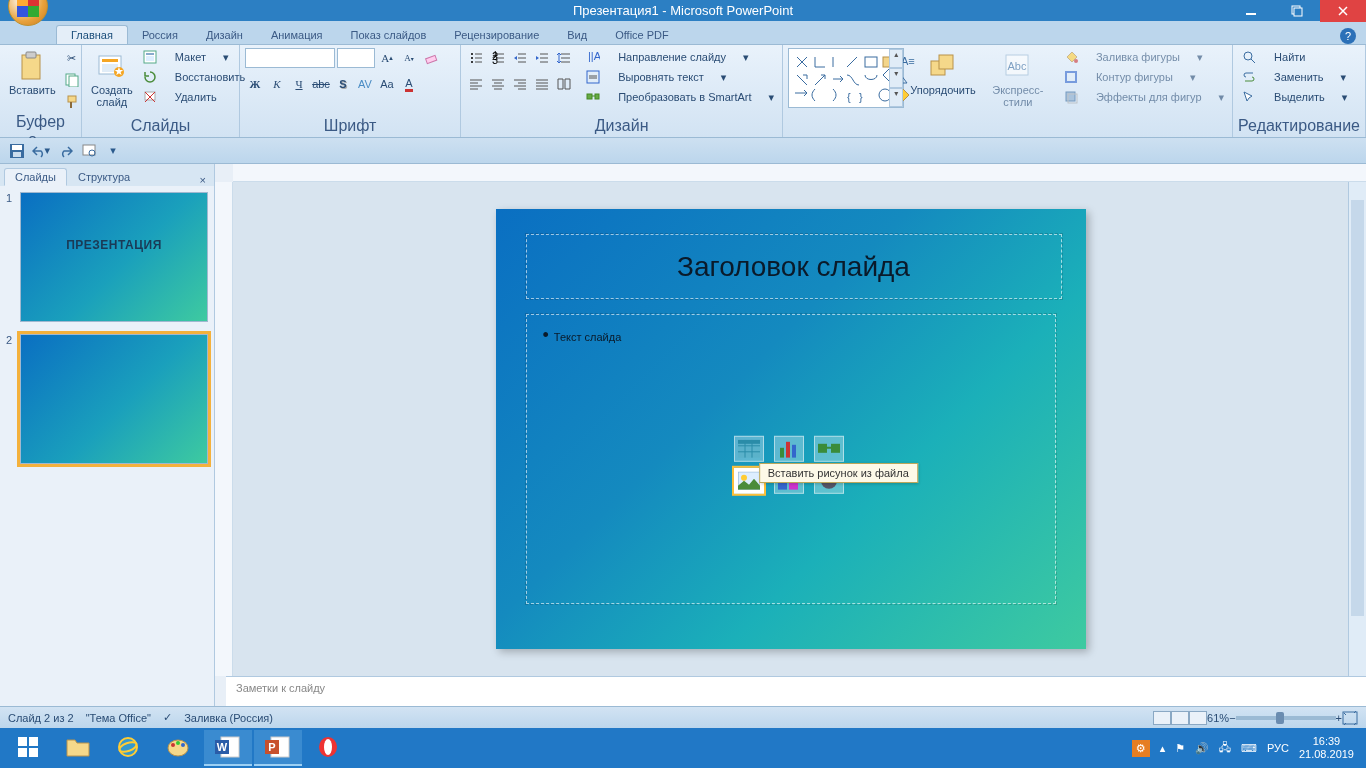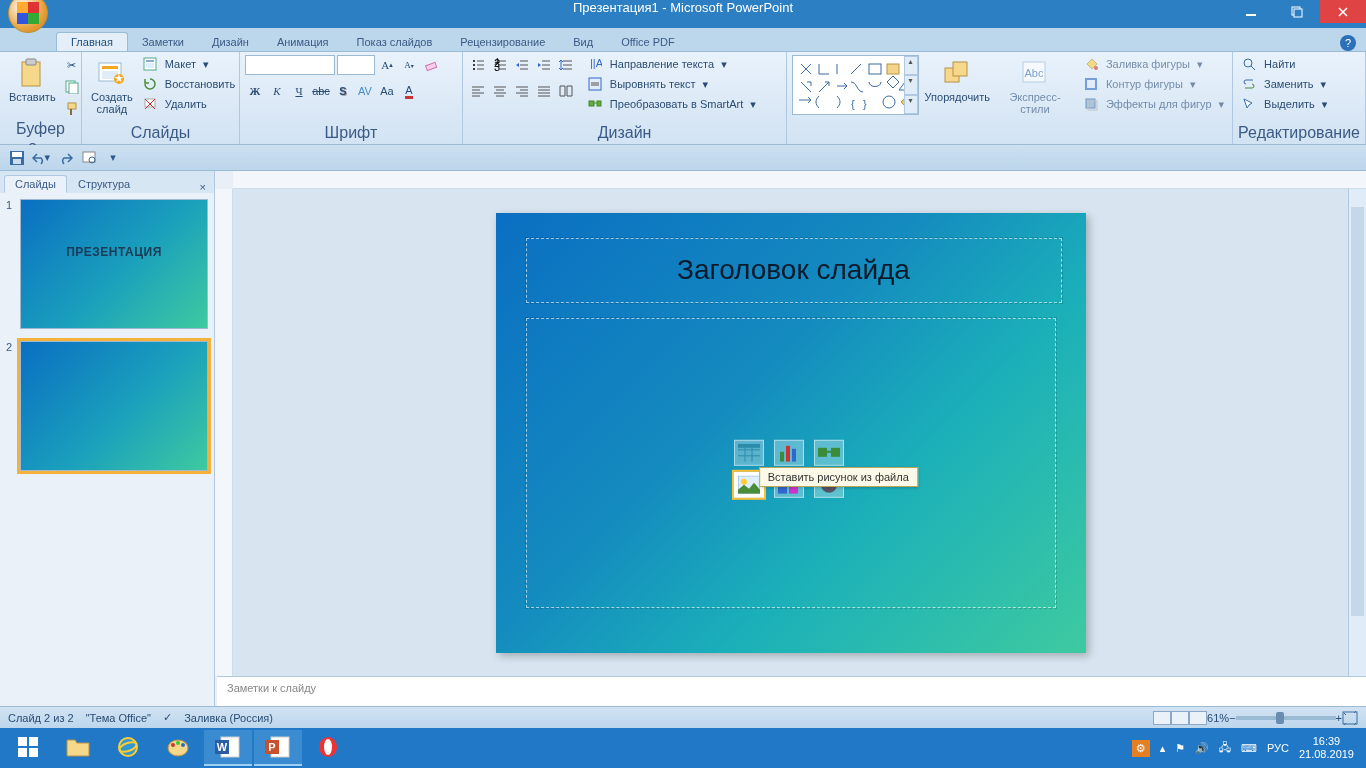--- a/index.html
+++ b/index.html
@@ -1,35 +1,35 @@
 <!DOCTYPE html>
 <html><head>
 <meta charset="utf-8">
 <style>
 *{box-sizing:border-box;margin:0;padding:0;font-family:"Segoe UI",Tahoma,sans-serif;font-size:11px;user-select:none}
 body{width:1366px;height:768px;overflow:hidden;background:#fff;display:flex;flex-direction:column}
-.titlebar{height:28px;background:#2c7fc3;display:flex;color:#fff;position:relative}
+.titlebar{height:21px;background:#2c7fc3;display:flex;align-items:center;color:#fff;position:relative}
 .titlebar .ttl{position:absolute;left:50%;transform:translateX(-50%);font-size:13px;font-weight:400}
 .winbtns{margin-left:auto;display:flex}
 .winbtn{width:46px;height:23px;display:flex;align-items:center;justify-content:center;color:#fff}
 .winbtn.close{background:#e04343}
 .ribtabs{height:24px;background:#bcd6ec;display:flex;align-items:flex-end;padding-left:5px;border-bottom:1px solid #9bbad4}
 .ofbtn{width:40px;height:40px;border-radius:50%;background:radial-gradient(circle at 35% 35%,#fff,#e8a23c 60%,#c8791c);margin:3px 8px 0 3px;position:relative;top:-18px;z-index:10;border:1px solid #c0902c;flex-shrink:0}
 .ofbtn::after{content:'';position:absolute;left:8px;top:8px;width:22px;height:22px;background:conic-gradient(#d33 0 90deg,#3a3 90deg 180deg,#35d 180deg 270deg,#fa3 270deg)}
 .rtab{padding:3px 14px;color:#3b5a85;cursor:pointer;border-radius:3px 3px 0 0}
 .rtab.active{background:#e4eef8;border:1px solid #9bbad4;border-bottom:none;color:#1a4d7a}
 .help-q{margin-left:auto;margin-right:10px;width:16px;height:16px;border-radius:50%;background:#2b70b8;color:#fff;text-align:center;line-height:16px}
 .ribbon{height:93px;background:linear-gradient(#e9f2fb,#d2e3f3);display:flex;border-bottom:1px solid #9bbad4}
 .rgroup{border-right:1px solid #b0c9e0;padding:3px 5px 1px;display:flex;flex-direction:column}
 .rgroup .body{flex:1;display:flex;align-items:flex-start;gap:2px}
 .rgroup .lbl{text-align:center;color:#3b5a85;font-size:16px;padding:1px 0}
 .bigv{display:flex;flex-direction:column;align-items:center;padding:2px 4px;color:#2a4c74;gap:2px;text-align:center;line-height:1.1}
 .bigv .ic{width:32px;height:32px;display:flex;align-items:center;justify-content:center}
 .stk{display:flex;flex-direction:column;gap:2px}
-.sm{display:flex;align-items:center;gap:7px;padding:1px 3px;color:#2a4c74;white-space:nowrap}
+.sm{display:flex;align-items:center;gap:17px;padding:1px 3px;color:#2a4c74;white-space:nowrap}
 .sm .ic{width:16px;height:16px;display:inline-flex;align-items:center;justify-content:center}
 .row{display:flex;gap:2px}
 .box{width:20px;height:20px;border:1px solid transparent;display:flex;align-items:center;justify-content:center;color:#2a4c74}
 .fname{width:90px;height:20px;border:1px solid #9bbad4;background:#fff;padding:0 4px;display:flex;align-items:center;color:#333}
 .fsize{width:38px;height:20px;border:1px solid #9bbad4;background:#fff;padding:0 4px;display:flex;align-items:center}
 .gallery{width:145px;height:60px;border:1px solid #9bbad4;background:#fff;position:relative}
 .gallery .sc{position:absolute;right:0;top:0;bottom:0;width:14px;background:#e0ecf7;display:flex;flex-direction:column}
 .gallery .sc div{flex:1;border:1px solid #b0c9e0;text-align:center;font-size:8px;color:#555}
 .gallery .shp{position:absolute}
 .qat{height:26px;background:linear-gradient(#cde0f1,#bcd6ec);display:flex;align-items:center;gap:6px;padding:0 8px;border-bottom:1px solid #9bbad4}
@@ -56,21 +56,21 @@
 .ph.title{left:30px;right:24px;top:25px;height:65px;display:flex;align-items:center;justify-content:center}
 .ph.title span{font-size:28px;color:#0a1a2a}
 .ph.body{left:30px;right:30px;top:105px;bottom:45px;padding:10px 16px}
 .ph.body .txt{font-size:18px;color:#0a1a2a}
 .picons{position:absolute;left:50%;top:50%;transform:translate(-50%,-40%);display:grid;grid-template-columns:repeat(3,34px);gap:6px}
 .pic{width:30px;height:26px;background:rgba(255,255,255,.3);border:1px solid rgba(255,255,255,.5);display:flex;align-items:center;justify-content:center;font-size:16px}
 .pic.sel{outline:2px solid #fcbf3a;background:#fff}
 .tooltip{position:absolute;left:50%;bottom:120px;transform:translateX(-20%);background:#fdf9e8;border:1px solid #bba75a;padding:3px 8px;font-size:11px;color:#333;box-shadow:1px 1px 3px rgba(0,0,0,.2)}
 .scrollv{width:18px;background:#e0ecf7;border-left:1px solid #b0c9e0;position:relative}
 .scrollv .tr{position:absolute;left:2px;right:2px;top:18px;bottom:60px;background:#c5d8ea}
-.notes{height:30px;background:#fff;border-top:1px solid #b0c9e0;padding:5px 10px;color:#888;margin-left:2px}
+.notes{height:30px;background:#fff;border-top:1px solid #b0c9e0;padding:5px 10px;color:#888;margin-left:11px}
 .status{height:22px;background:linear-gradient(#d2e3f3,#bcd6ec);display:flex;align-items:center;padding:0 8px;gap:12px;color:#2a4c74;border-top:1px solid #9bbad4}
 .status .r{margin-left:auto;display:flex;align-items:center;gap:0}
 .vbtn{width:18px;height:14px;border:1px solid #8aa8c4;background:#eaf1f9}
 .zoomsl{width:100px;height:4px;background:#9bbad4;position:relative}
 .zoomsl::after{content:'';position:absolute;left:40%;top:-4px;width:8px;height:12px;background:#6a8cb0;border-radius:2px}
 .taskbar{height:40px;background:#2178c6;display:flex;align-items:center;padding:0 4px;gap:2px}
 .tbtn{width:48px;height:36px;display:flex;align-items:center;justify-content:center;font-size:20px;color:#fff;border-bottom:2px solid transparent}
 .tbtn.act{background:#3a8bd0;border-bottom-color:#9cd0f4}
 .tray{margin-left:auto;display:flex;align-items:center;gap:10px;color:#fff;padding-right:8px}
 .tray .clk{text-align:center;line-height:1.2}
@@ -97,21 +97,21 @@
         <svg width="12" height="12">
           <path d="M2 2l8 8M10 2l-8 8" stroke="#fff" stroke-width="1.5"></path>
         </svg>
       </div>
   </div>
 </div>
 
 <div class="ribtabs">
   <div class="ofbtn"></div>
   <div class="rtab active">Главная</div>
-  <div class="rtab">Заметки</div>
+  <div class="rtab">Россия</div>
   <div class="rtab">Дизайн</div>
   <div class="rtab">Анимация</div>
   <div class="rtab">Показ слайдов</div>
   <div class="rtab">Рецензирование</div>
   <div class="rtab">Вид</div>
   <div class="rtab">Office PDF</div>
   <div class="help-q">?</div>
 </div>
 
 <div class="ribbon">
@@ -295,21 +295,21 @@
                 <path d="M1 2h5v10H1zM8 2h5v10H8z" fill="none" stroke="#555"></path>
               </svg>
             </div>
         </div>
       </div>
       <div class="stk" style="margin-left:6px">
         <div class="sm"><span class="ic">
               <svg width="14" height="14">
                 <text x="2" y="10" font-size="9" fill="#36c">||A</text>
               </svg>
-            </span><span>Направление текста</span> ▾</div>
+            </span><span>Направление слайду</span> ▾</div>
         <div class="sm"><span class="ic">
               <svg width="14" height="14">
                 <rect x="1" y="1" width="12" height="12" fill="none" stroke="#36c"></rect>
                 <path d="M3 6h8M3 8h8" stroke="#555"></path>
               </svg>
             </span><span>Выровнять текст</span> ▾</div>
         <div class="sm"><span class="ic">
               <svg width="14" height="14">
                 <rect x="1" y="4" width="5" height="5" fill="#6a4" stroke="#482"></rect>
                 <path d="M6 6h3" stroke="#482"></path>
@@ -471,20 +471,21 @@
   <div class="editor">
     <div class="rulerh"></div>
     <div class="edbody">
       <div class="rulerv"></div>
       <div class="canvas">
         <div class="slide">
           <div class="ph title">
               <span>Заголовок слайда</span>
             </div>
           <div class="ph body">
+            <div class="txt">• <span>Текст слайда</span></div>
             <div class="picons">
               <div class="pic">
                   <svg width="22" height="18">
                     <rect width="22" height="18" fill="#5ab" fill-opacity=".3"></rect>
                     <path d="M0 6h22M0 12h22M7 0v18M14 0v18" stroke="#2a8ca8"></path>
                     <rect width="22" height="4" fill="#2a8ca8"></rect>
                   </svg>
                 </div>
               <div class="pic">
                   <svg width="22" height="18">

